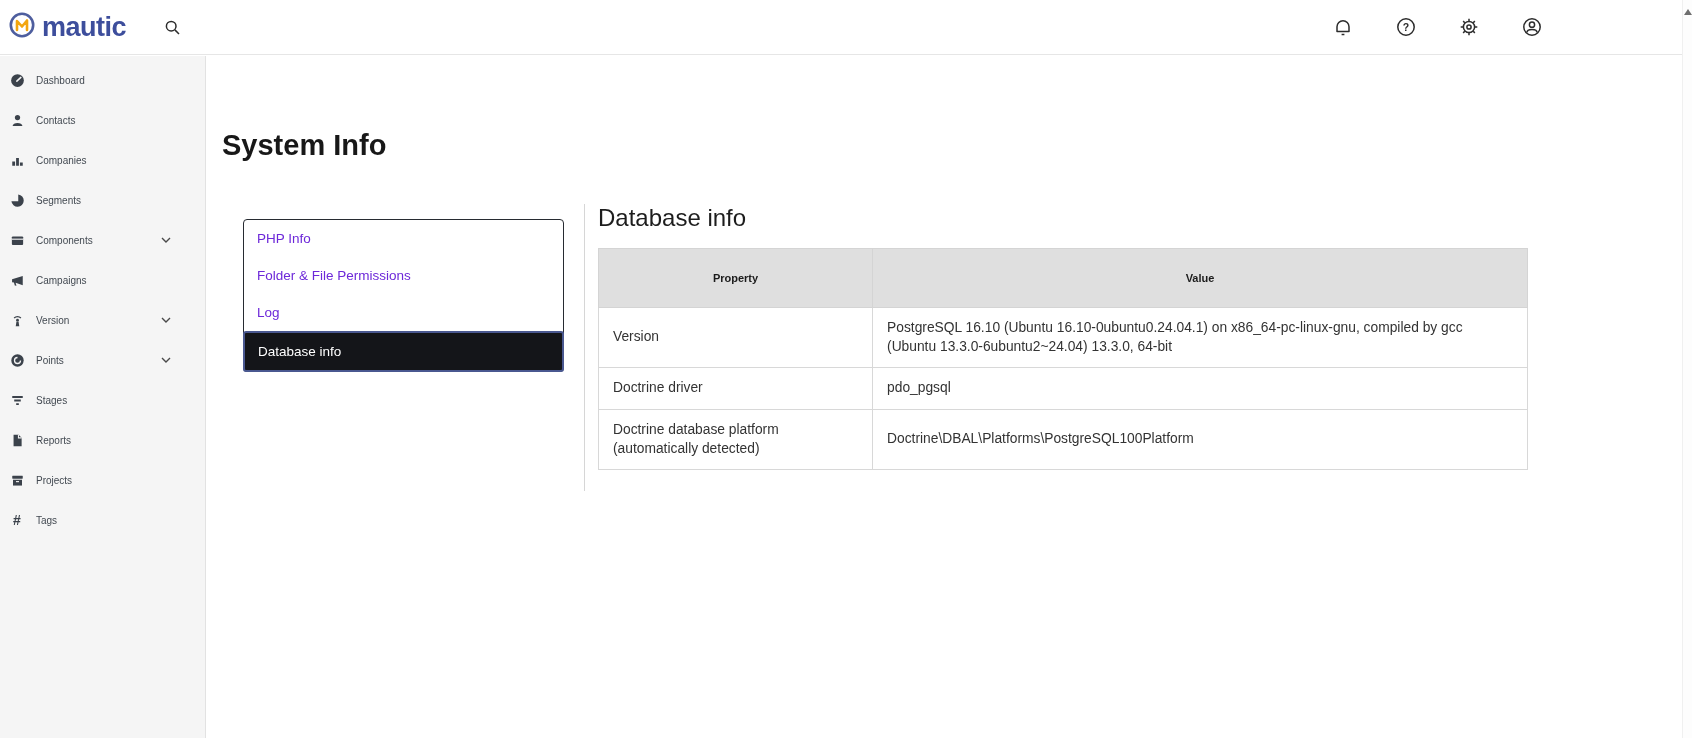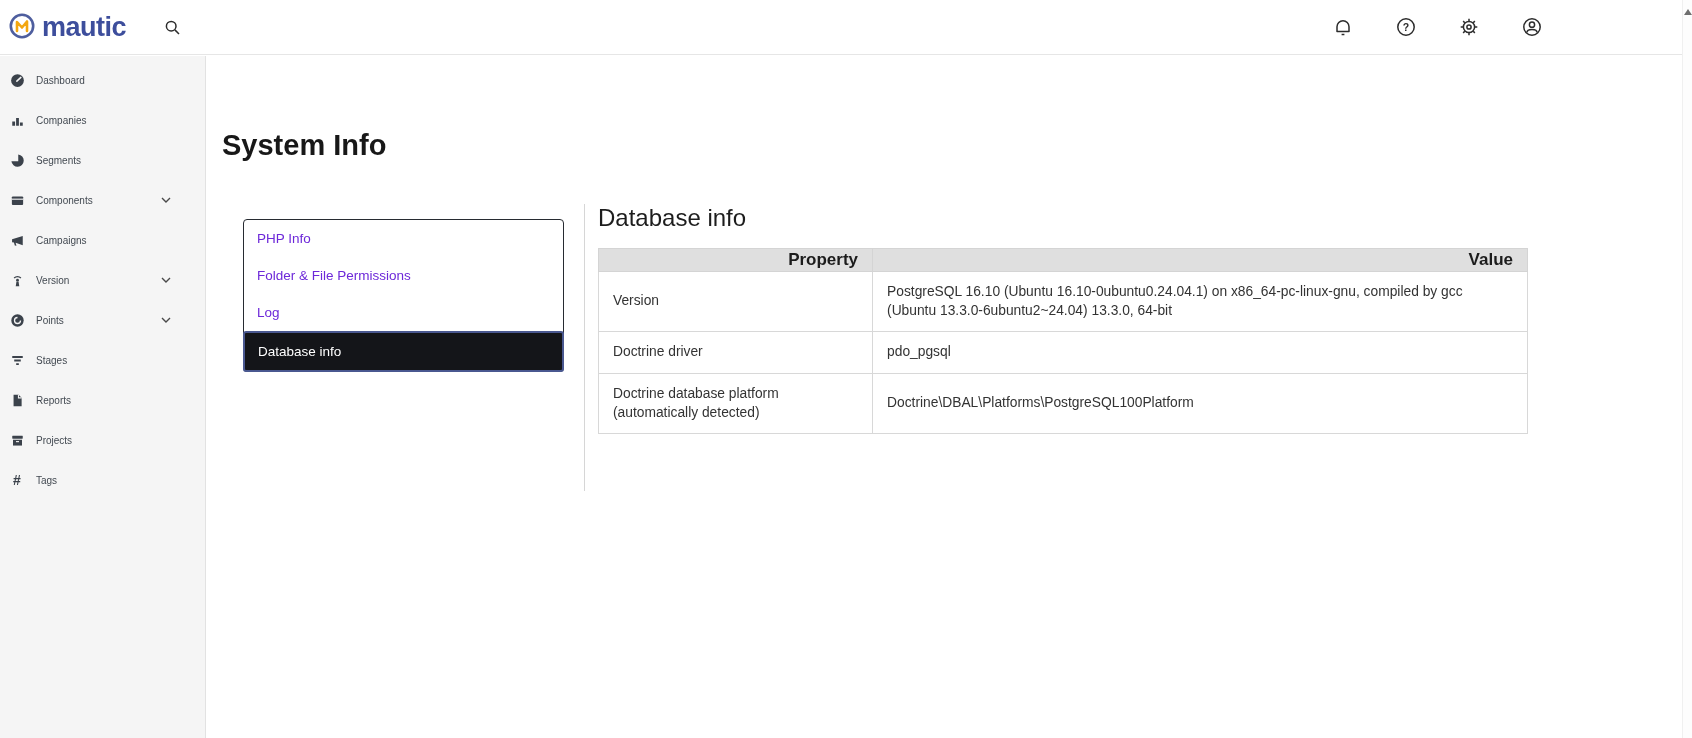--- a/index.html
+++ b/index.html
@@ -2,21 +2,21 @@
 <html><head>
 <meta charset="utf-8">
 <style>
   * { margin:0; padding:0; box-sizing:border-box; }
   html,body { width:1692px; height:738px; overflow:hidden; background:#fff;
               font-family:"Liberation Sans","DejaVu Sans",sans-serif; color:#333; }
 
   
   .topbar { position:absolute; left:0; top:0; width:1692px; height:55px;
             background:#fff; border-bottom:1px solid #e6e6e6; display:flex; align-items:center; z-index:5; }
-  .brand { display:flex; align-items:flex-end; gap:7px; margin-left:9px; cursor:pointer; }
+  .brand { display:flex; align-items:flex-start; gap:7px; margin-left:9px; cursor:pointer; }
   .brand-word { font-size:27px; font-weight:700; letter-spacing:-0.5px; color:#3d4e9c; }
   .topbar-search { margin-left:38px; display:flex; align-items:center; }
   .topbar-right { margin-left:auto; margin-right:140px; display:flex; align-items:center; gap:23px; }
   .tb-icon { width:40px; height:40px; display:flex; align-items:center; justify-content:center; border-radius:50%; }
   .tb-icon svg { display:block; }
 
   
   .scrollbar { position:absolute; right:0; top:0; width:10px; height:738px; background:#fdfdfd;
                border-left:1px solid #f0f0f0; z-index:9; }
   .scroll-up-arrow { position:absolute; top:9px; left:1px; width:0; height:0;
@@ -44,22 +44,22 @@
   .tab-item { padding:11px 13px; font-size:13.5px; color:#6d28d9; cursor:pointer; }
   .tab-item.active { background:#141519; color:#fff; border:2px solid #4a5890;
                      border-radius:3px; margin:0 -1px -1px -1px; }
 
   .col-divider { width:1px; align-self:stretch; min-height:287px; background:#d6d6d6; margin-left:20px; flex:none; }
 
   .right-panel { margin-left:13px; width:930px; }
   .section-heading { font-size:24px; font-weight:500; color:#1d1d1d; margin-bottom:16px; }
 
   table.info-table { width:100%; border-collapse:collapse; table-layout:fixed; }
-  .info-table th { background:#dfdfdf; border:1px solid #d4d4d4; text-align:right;
-                   font-size:17px; font-weight:700; color:#1c1c1c; padding:1px 14px; }
+  .info-table th { background:#dfdfdf; border:1px solid #d4d4d4; text-align:center;
+                   font-size:11px; font-weight:700; color:#1c1c1c; padding:23px 14px; }
   .info-table td { border:1px solid #d8d8d8; font-size:13.8px; color:#333;
                    padding:11px 14px; vertical-align:middle; line-height:1.35; word-wrap:break-word; }
   .info-table .col-prop { width:29.5%; }
 </style>
 </head>
 <body>
 
 <div class="topbar">
   <div class="brand">
     <span>
@@ -115,20 +115,29 @@
   <div class="nav-item">
     <span class="nav-icon">
       <svg width="15" height="15" viewBox="0 0 16 16">
           <circle cx="8" cy="8" r="6.8" fill="#3b424b"></circle>
           <path d="M7.3 8.7 L11.6 4.7" stroke="#f5f5f5" stroke-width="1.6" fill="none" stroke-linecap="round"></path>
         </svg>
     </span>
     <span class="nav-label">Dashboard</span>
   </div>
 
+  <div class="nav-item">
+    <span class="nav-icon">
+      <svg width="15" height="15" viewBox="0 0 16 16" fill="#3b424b">
+          <circle cx="8" cy="4.8" r="2.8"></circle>
+          <path d="M2.8 13.8 c0-4.2 10.4-4.2 10.4 0 z"></path>
+        </svg>
+    </span>
+    <span class="nav-label">Contacts</span>
+  </div>
 
   <div class="nav-item">
     <span class="nav-icon">
       <svg width="15" height="15" viewBox="0 0 16 16" fill="#3b424b">
           <path d="M2.4 13.6 v-4.6 h3 v4.6 z M6.5 13.6 v-8.2 h3 v8.2 z M10.6 13.6 v-3.6 h3 v3.6 z"></path>
         </svg>
     </span>
     <span class="nav-label">Companies</span>
   </div>
 

